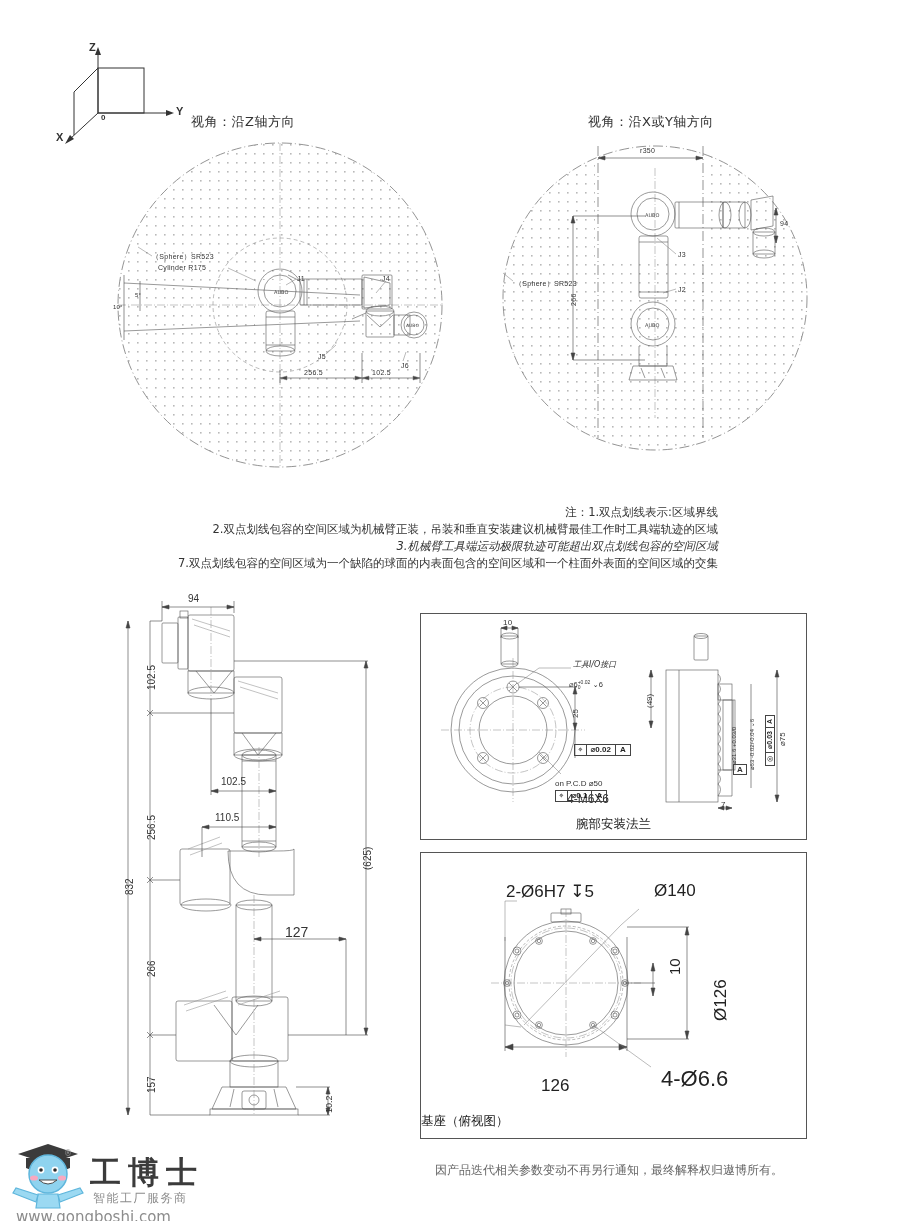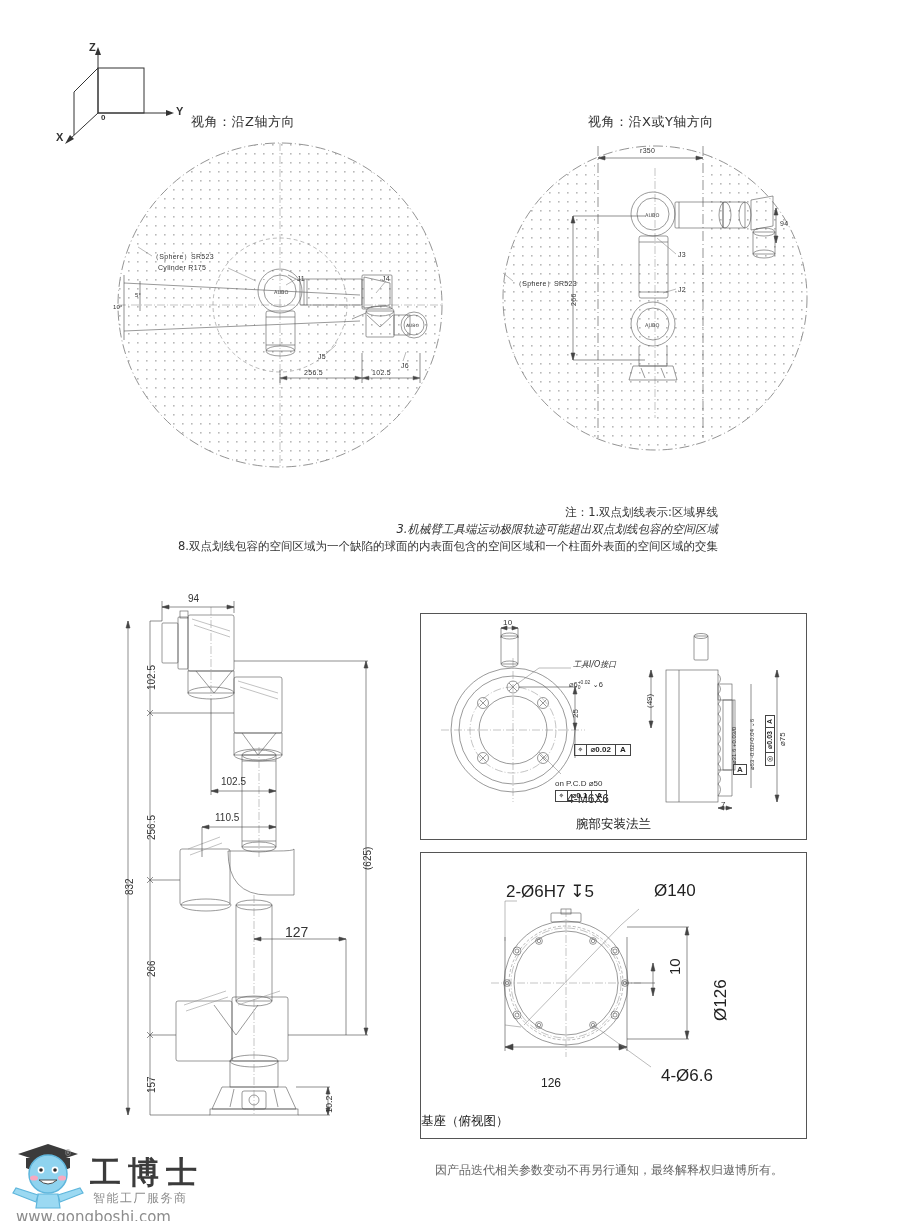--- a/index.html
+++ b/index.html
@@ -206,22 +206,23 @@
       <path d="M181,116 L162,100"></path>
       <path d="M181,151 L168,155"></path>
     </g>
   </svg>
 </div>
 
 <div class="abs" style="left:152px;top:504px;text-align:right;">
   <div class="note cn">
     <span>注：</span><span>1.双点划线表示:区域界线</span>
   </div>
+  <div class="note cn" style="padding-left:26px;"><span>2.双点划线包容的空间区域为机械臂正装，吊装和垂直安装建议机械臂最佳工作时工具端轨迹的区域</span></div>
   <div class="note cn" style="padding-left:26px;font-style:italic;"><span>3.机械臂工具端运动极限轨迹可能超出双点划线包容的空间区域</span></div>
-  <div class="note cn" style="padding-left:26px;"><span>8.双点划线包容的空间区域为一个缺陷的球面的内表面包含的空间区域和一个柱面外表面的空间区域的交集</span></div>
+  <div class="note cn" style="padding-left:26px;"><span>7.双点划线包容的空间区域为一个缺陷的球面的内表面包含的空间区域和一个柱面外表面的空间区域的交集</span></div>
 </div>
 
 <div class="abs" style="left:118px;top:595px;width:290px;height:540px;">
   <svg width="290" height="540" viewBox="0 0 290 540">
     <g class="thin">
 
       <rect x="44" y="28" width="16" height="40" rx="1"></rect>
       <rect x="60" y="22" width="10" height="52" rx="1"></rect>
       <rect x="70" y="20" width="46" height="56" rx="2"></rect>
       <rect x="62" y="16" width="8" height="7"></rect>
@@ -499,22 +500,22 @@
       <path d="M84,40 L96,40" class="hair"></path>
       <path d="M84,164 L100,166" class="hair"></path>
       <path d="M200,64 L218,48" class="hair"></path>
       <path d="M172,164 L230,206" class="hair"></path>
     </g>
   </svg>
   <span class="abs dim" style="left:85px;top:28px;font-size:17px;color:#222;">2-Ø6H7 ↧5</span>
   <span class="abs dim" style="left:233px;top:28px;font-size:17px;color:#222;">Ø140</span>
   <span class="abs dim vert" style="left:290px;top:168px;font-size:17px;color:#222;">Ø126</span>
   <span class="abs dim vert" style="left:245px;top:122px;font-size:15px;color:#222;">10</span>
-  <span class="abs dim" style="left:120px;top:223px;font-size:12px;color:#222;">126</span>
-  <span class="abs dim" style="left:240px;top:213px;font-size:17px;color:#222;">4-Ø6.6</span>
+  <span class="abs dim" style="left:120px;top:223px;font-size:17px;color:#222;">126</span>
+  <span class="abs dim" style="left:240px;top:213px;font-size:22px;color:#222;">4-Ø6.6</span>
   <div class="abs cap cn" style="left:0;right:0;text-align:left;bottom:8px;">基座（俯视图）</div>
 </div>
 
 <div class="abs cn" style="left:435px;top:1162px;font-size:12px;color:#666;">因产品迭代相关参数变动不再另行通知，最终解释权归遨博所有。</div>
 
 <div class="abs" style="left:8px;top:1138px;width:260px;height:78px;">
   <svg width="150" height="72" style="position:absolute;left:0;top:0;">
 
     <polygon points="10,16 40,6 70,16 40,26" fill="#3b3b3b"></polygon>
     <path d="M18,20 L18,30 Q40,40 62,30 L62,20" fill="#3b3b3b"></path>

